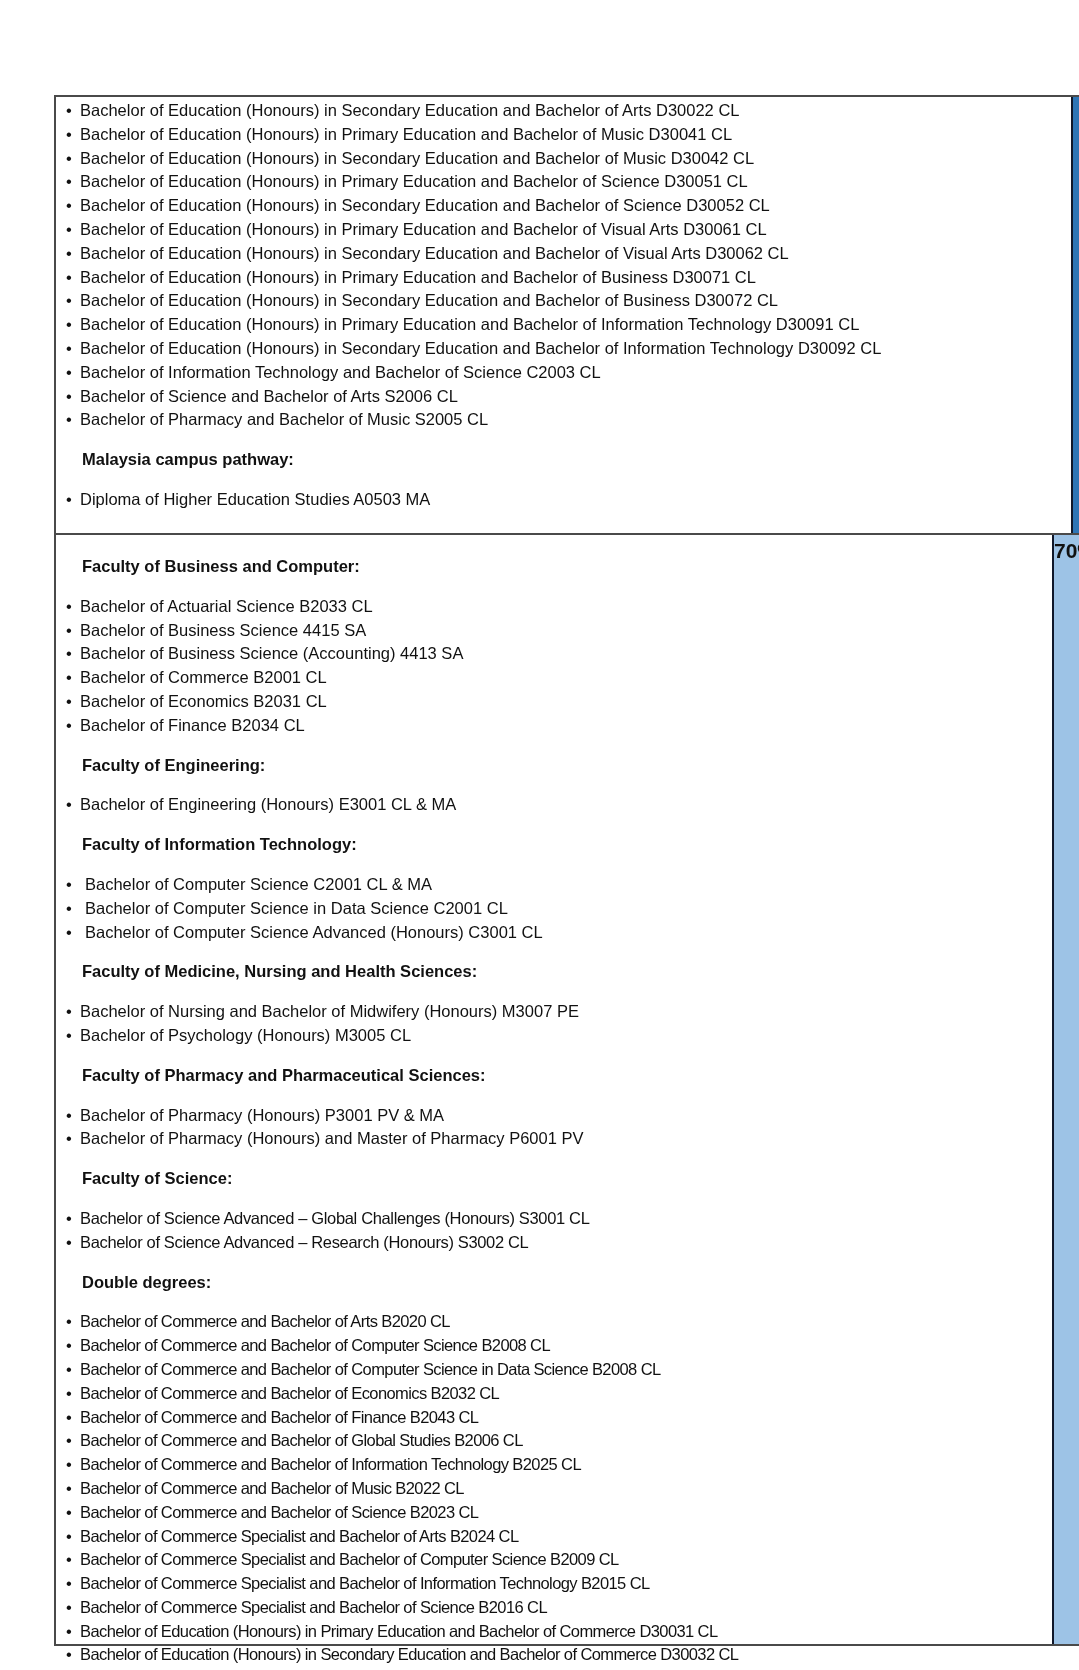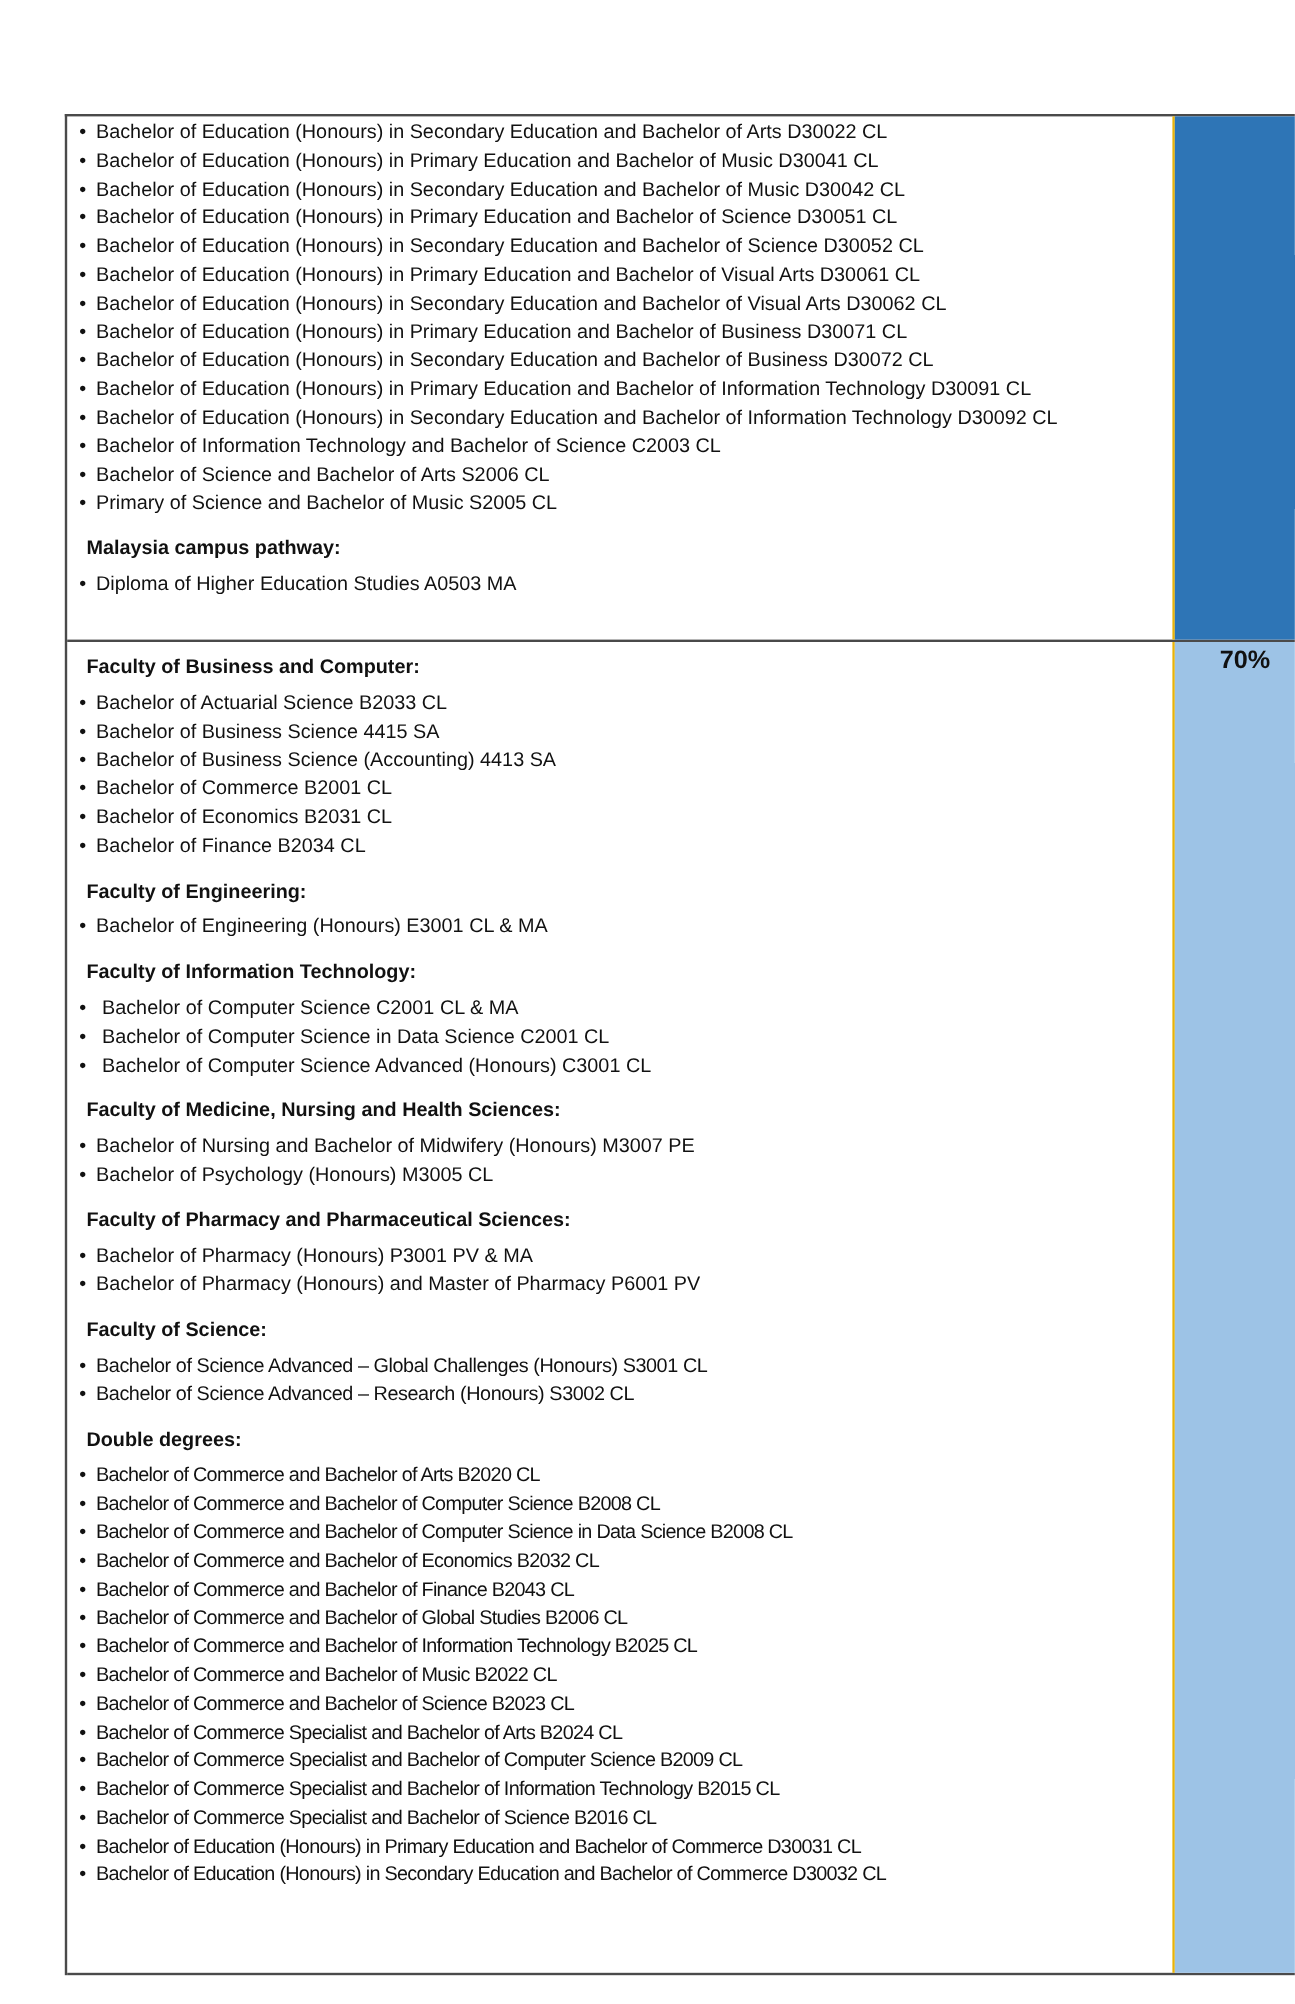--- a/index.html
+++ b/index.html
@@ -21,43 +21,43 @@
       top: 95px;
       width: 1040px;
       border-top: 2px solid #4a4a4a;
       border-left: 2px solid #4a4a4a;
     }
     .row {
       display: flex;
       border-bottom: 2px solid #4a4a4a;
     }
     .cell-programs {
-      width: 923px;
+      width: 1017px;
       box-sizing: border-box;
-      border-right: 2px solid #eab308;
+      border-right: 2px solid #0f172a;
       padding: 2px 10px 10px 10px;
     }
     .cell-score {
       flex: 1;
       box-sizing: border-box;
       text-align: center;
       font-weight: bold;
       font-size: 21px;
       padding-top: 4px;
     }
     .row-1 .cell-score { background: #2e75b6; }
     .row-2 .cell-score { background: #9dc3e6; }
     .row-1 { height: 436px; }
     .row-2 { height: 1109px; }
     .section + .section { margin-top: 14px; }
     .section-heading {
       font-weight: bold;
       font-size: 16.5px;
       line-height: 23.8px;
-      margin: 6px;
+      margin: 16px;
     }
     ul.programs {
       list-style: none;
       margin: 0;
       padding: 0;
     }
     ul.programs li {
       font-size: 16.5px;
       line-height: 23.8px;
       white-space: nowrap;
@@ -90,21 +90,21 @@
           <li>Bachelor of Education (Honours) in Primary Education and Bachelor of Science D30051 CL</li>
           <li>Bachelor of Education (Honours) in Secondary Education and Bachelor of Science D30052 CL</li>
           <li>Bachelor of Education (Honours) in Primary Education and Bachelor of Visual Arts D30061 CL</li>
           <li>Bachelor of Education (Honours) in Secondary Education and Bachelor of Visual Arts D30062 CL</li>
           <li>Bachelor of Education (Honours) in Primary Education and Bachelor of Business D30071 CL</li>
           <li>Bachelor of Education (Honours) in Secondary Education and Bachelor of Business D30072 CL</li>
           <li>Bachelor of Education (Honours) in Primary Education and Bachelor of Information Technology D30091 CL</li>
           <li>Bachelor of Education (Honours) in Secondary Education and Bachelor of Information Technology D30092 CL</li>
           <li>Bachelor of Information Technology and Bachelor of Science C2003 CL</li>
           <li>Bachelor of Science and Bachelor of Arts S2006 CL</li>
-          <li>Primary of Science and Bachelor of Music S2005 CL</li>
+          <li>Bachelor of Pharmacy and Bachelor of Music S2005 CL</li>
         </ul>
       </div>
       <div class="section">
         <p class="section-heading">Malaysia campus pathway:</p>
         <ul class="programs">
           <li>Diploma of Higher Education Studies A0503 MA</li>
         </ul>
       </div>
     </div>
     <div class="cell-score" style="background: rgb(46, 117, 182);"></div>

